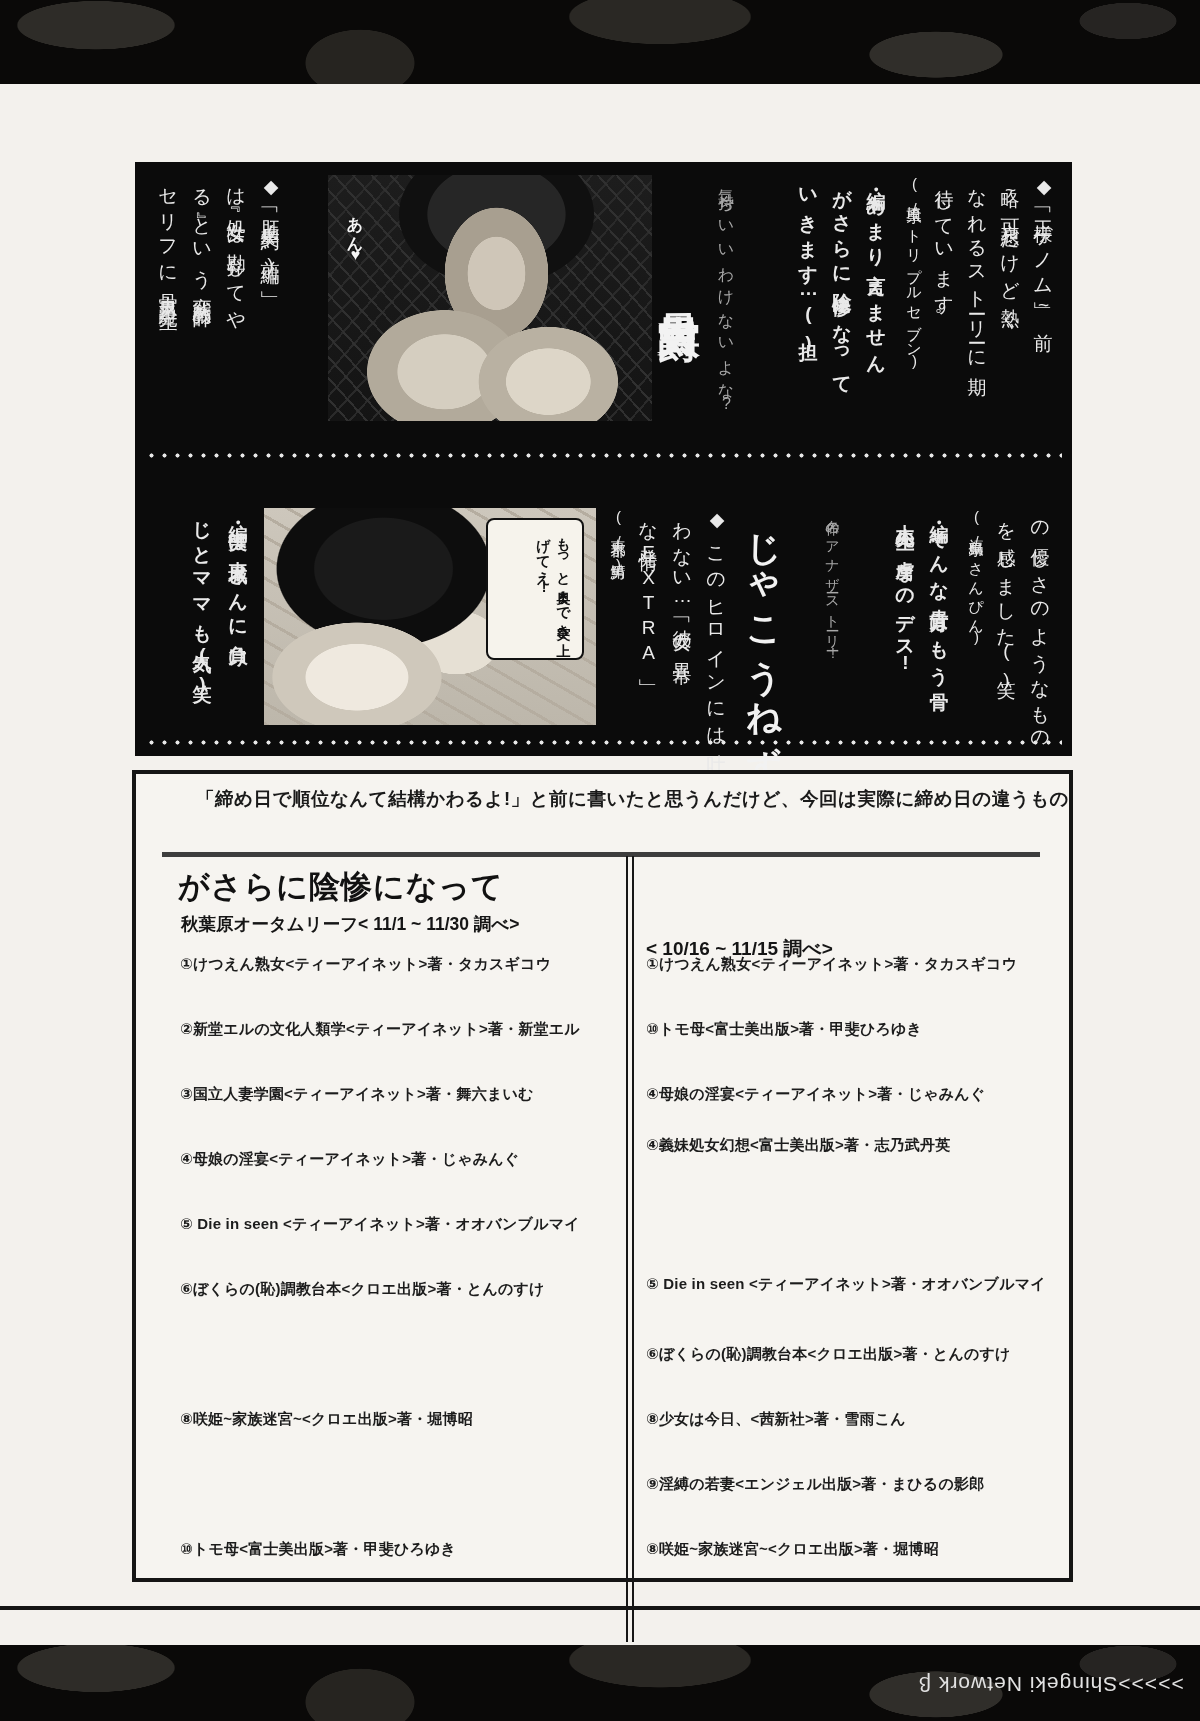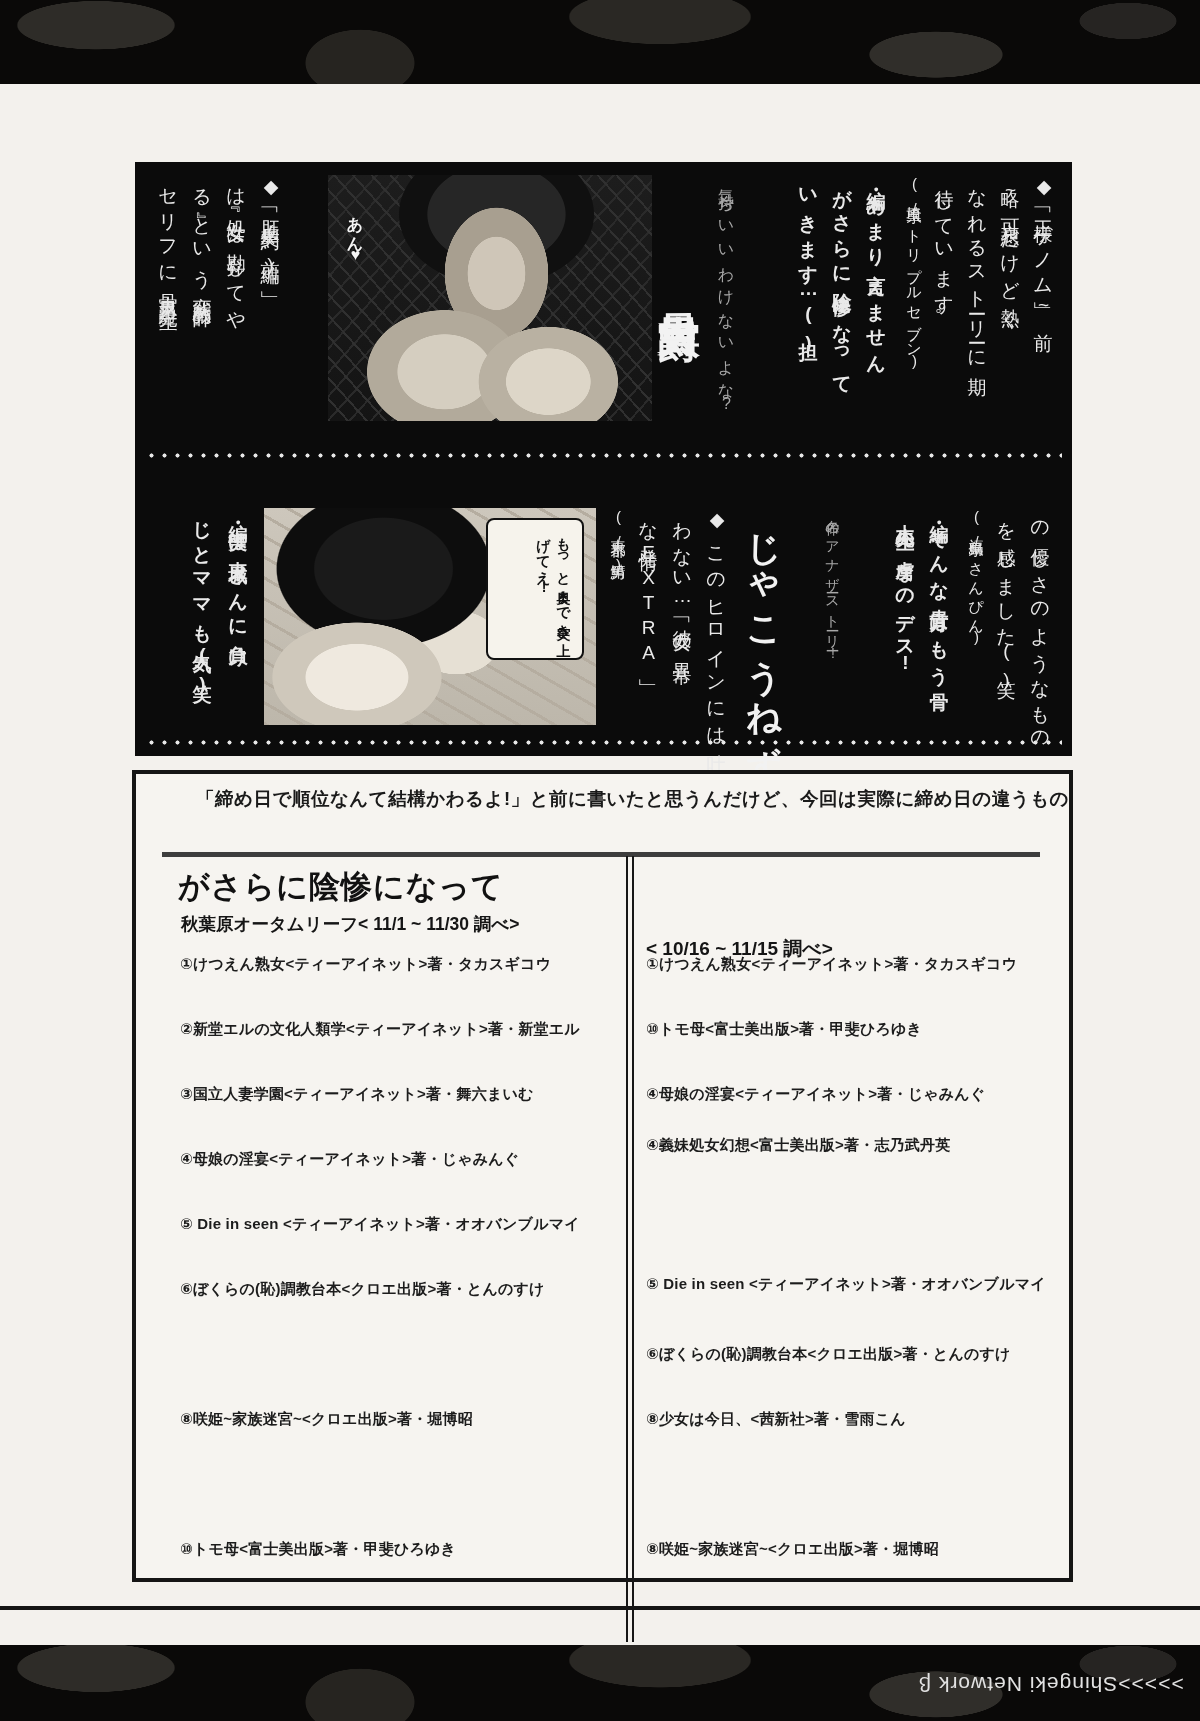--- a/index.html
+++ b/index.html
@@ -171,20 +171,21 @@
 
     <div id="right-header">&lt; 10/16 ~ 11/15 調べ&gt;</div>
 
     <div class="rank-item" style="left:510px;top:176px">①けつえん熟女&lt;ティーアイネット&gt;著・タカスギコウ</div>
     <div class="rank-item" style="left:510px;top:241px">⑩トモ母&lt;富士美出版&gt;著・甲斐ひろゆき</div>
     <div class="rank-item" style="left:510px;top:306px">④母娘の淫宴&lt;ティーアイネット&gt;著・じゃみんぐ</div>
     <div class="rank-item" style="left:510px;top:357px">④義妹処女幻想&lt;富士美出版&gt;著・志乃武丹英</div>
     <div class="rank-item" style="left:510px;top:496px">⑤ Die in seen &lt;ティーアイネット&gt;著・オオバンブルマイ</div>
     <div class="rank-item" style="left:510px;top:566px">⑥ぼくらの(恥)調教台本&lt;クロエ出版&gt;著・とんのすけ</div>
     <div class="rank-item" style="left:510px;top:631px">⑧少女は今日、&lt;茜新社&gt;著・雪雨こん</div>
+    <div class="rank-item" style="left:510px;top:696px">⑨淫縛の若妻&lt;エンジェル出版&gt;著・まひるの影郎</div>
     <div class="rank-item" style="left:510px;top:761px">⑧咲姫~家族迷宮~&lt;クロエ出版&gt;著・堀博昭</div>
   </div>
 
   <div id="vdivider"></div>
   <div id="bottomrule"></div>
 
   <div id="footband" class="mottle"></div>
   <div id="brand">&gt;&gt;&gt;&gt;&gt;Shingeki Network β</div>
 
 </div>

